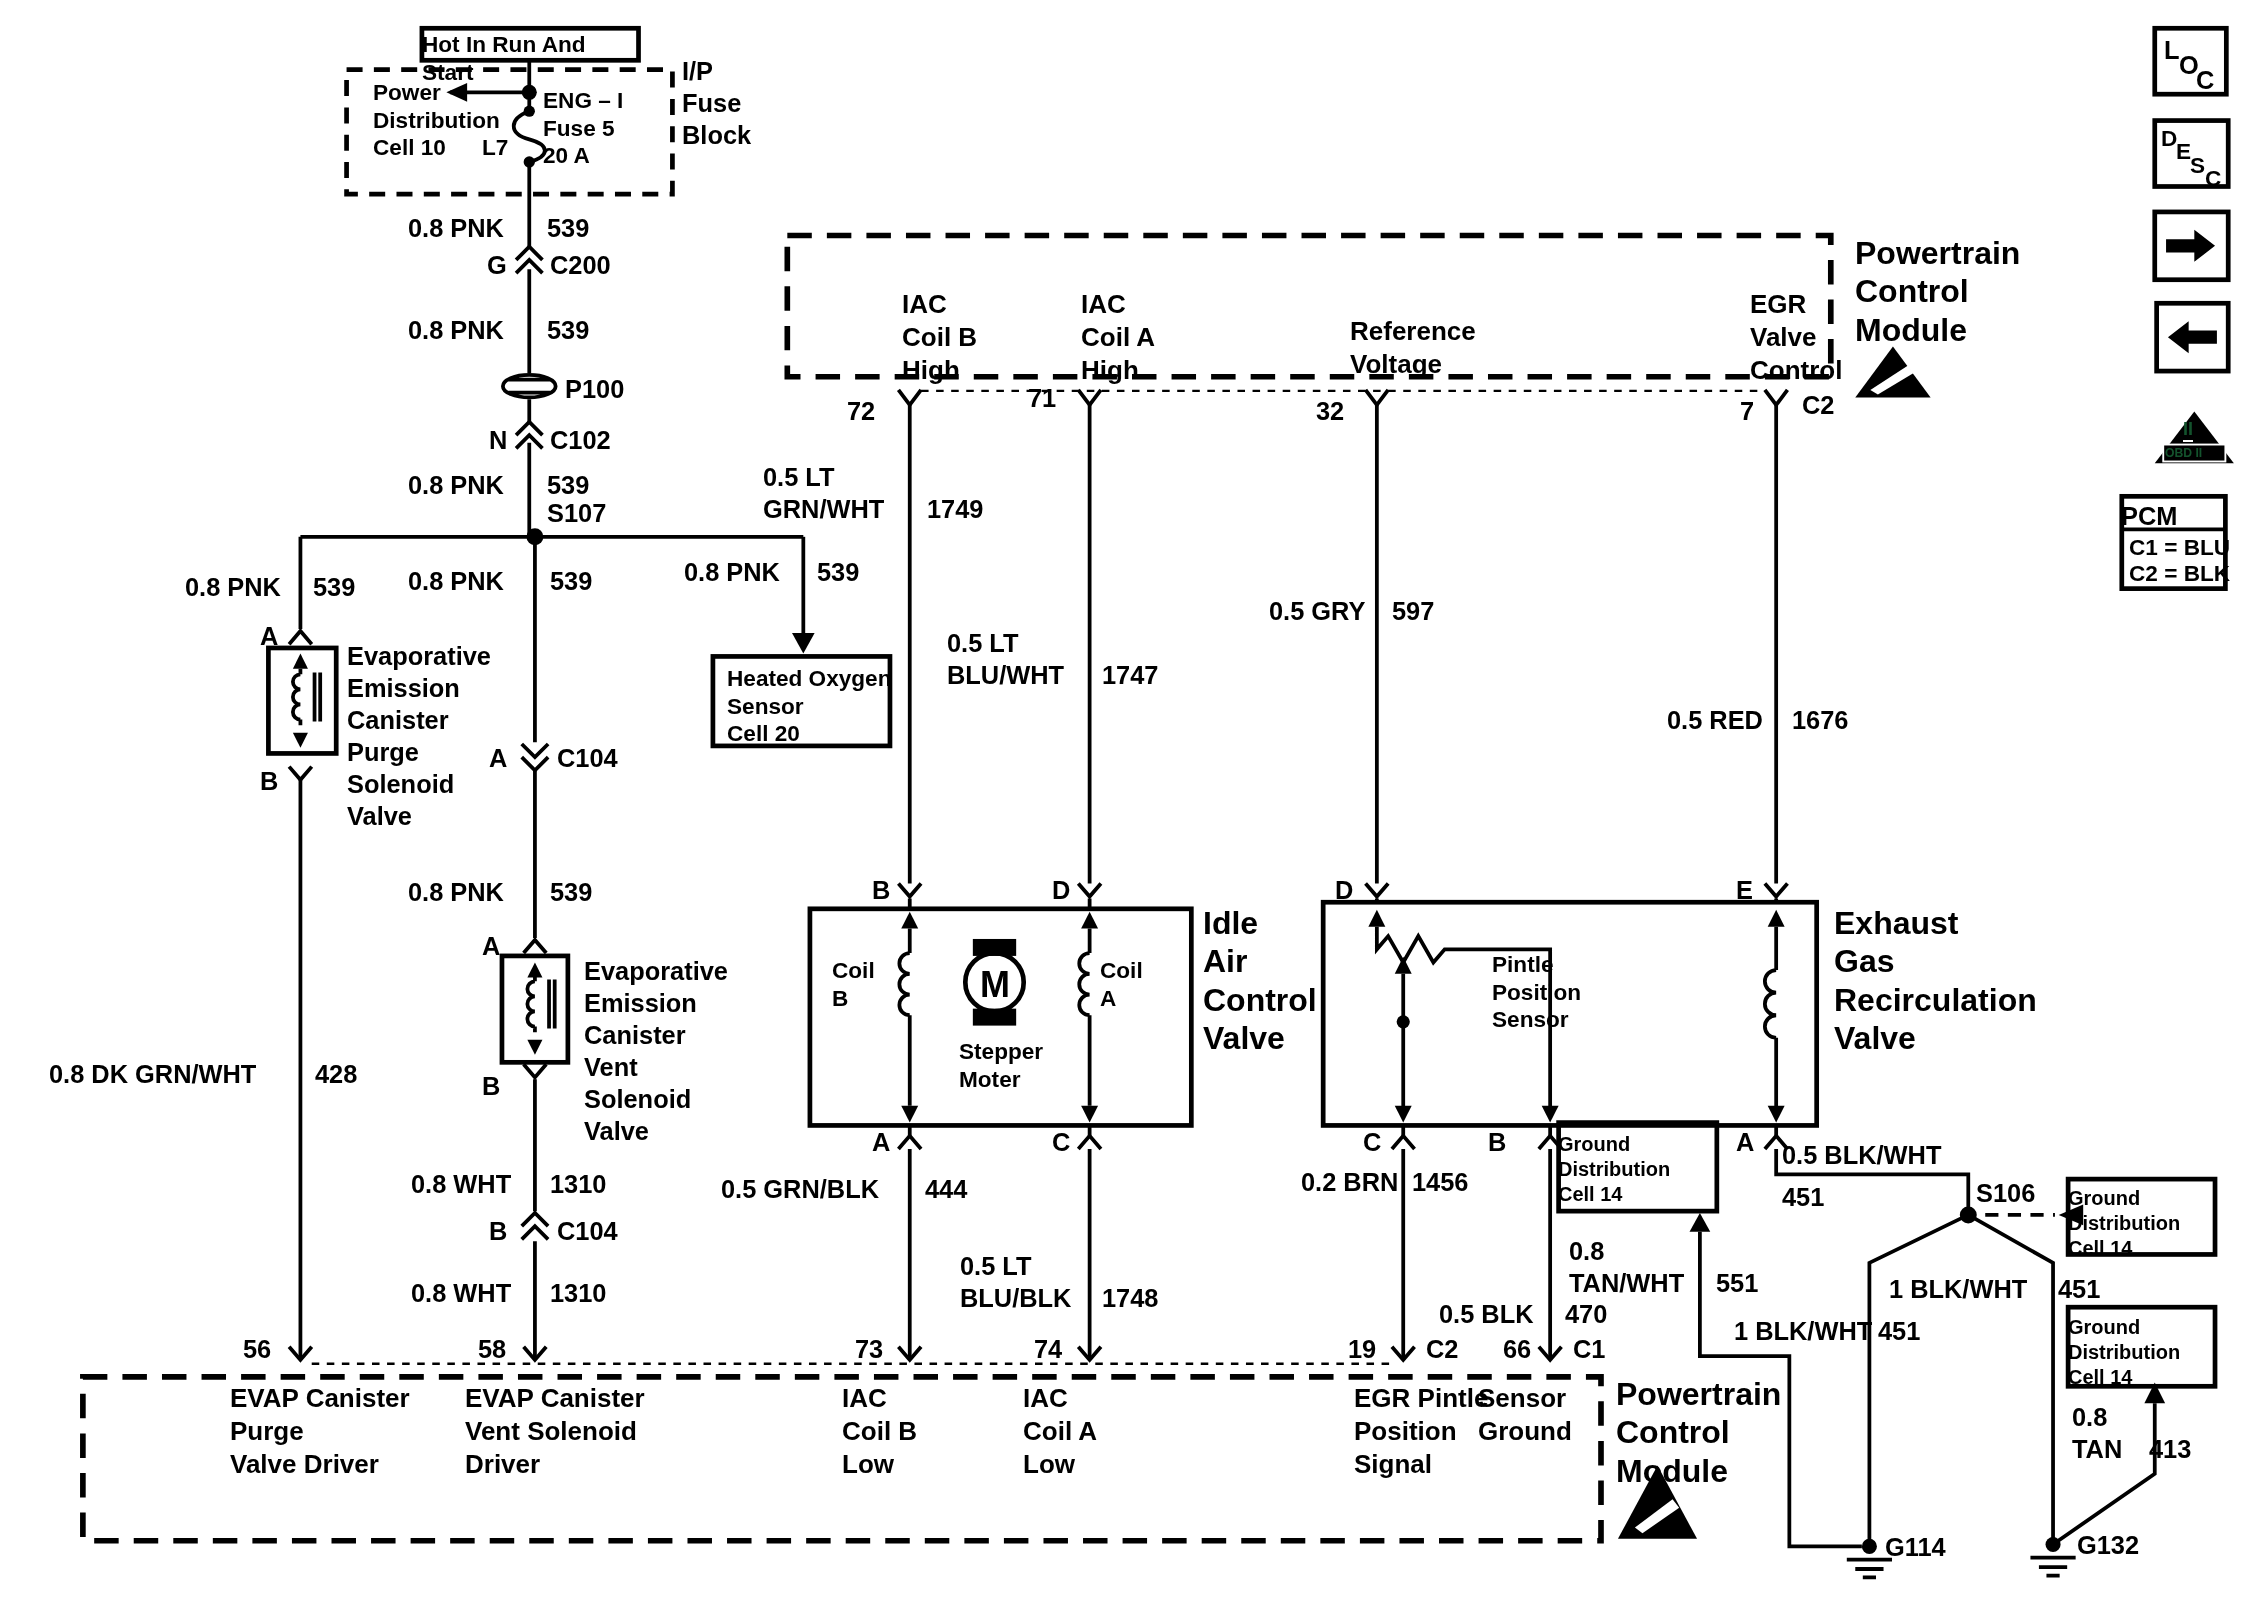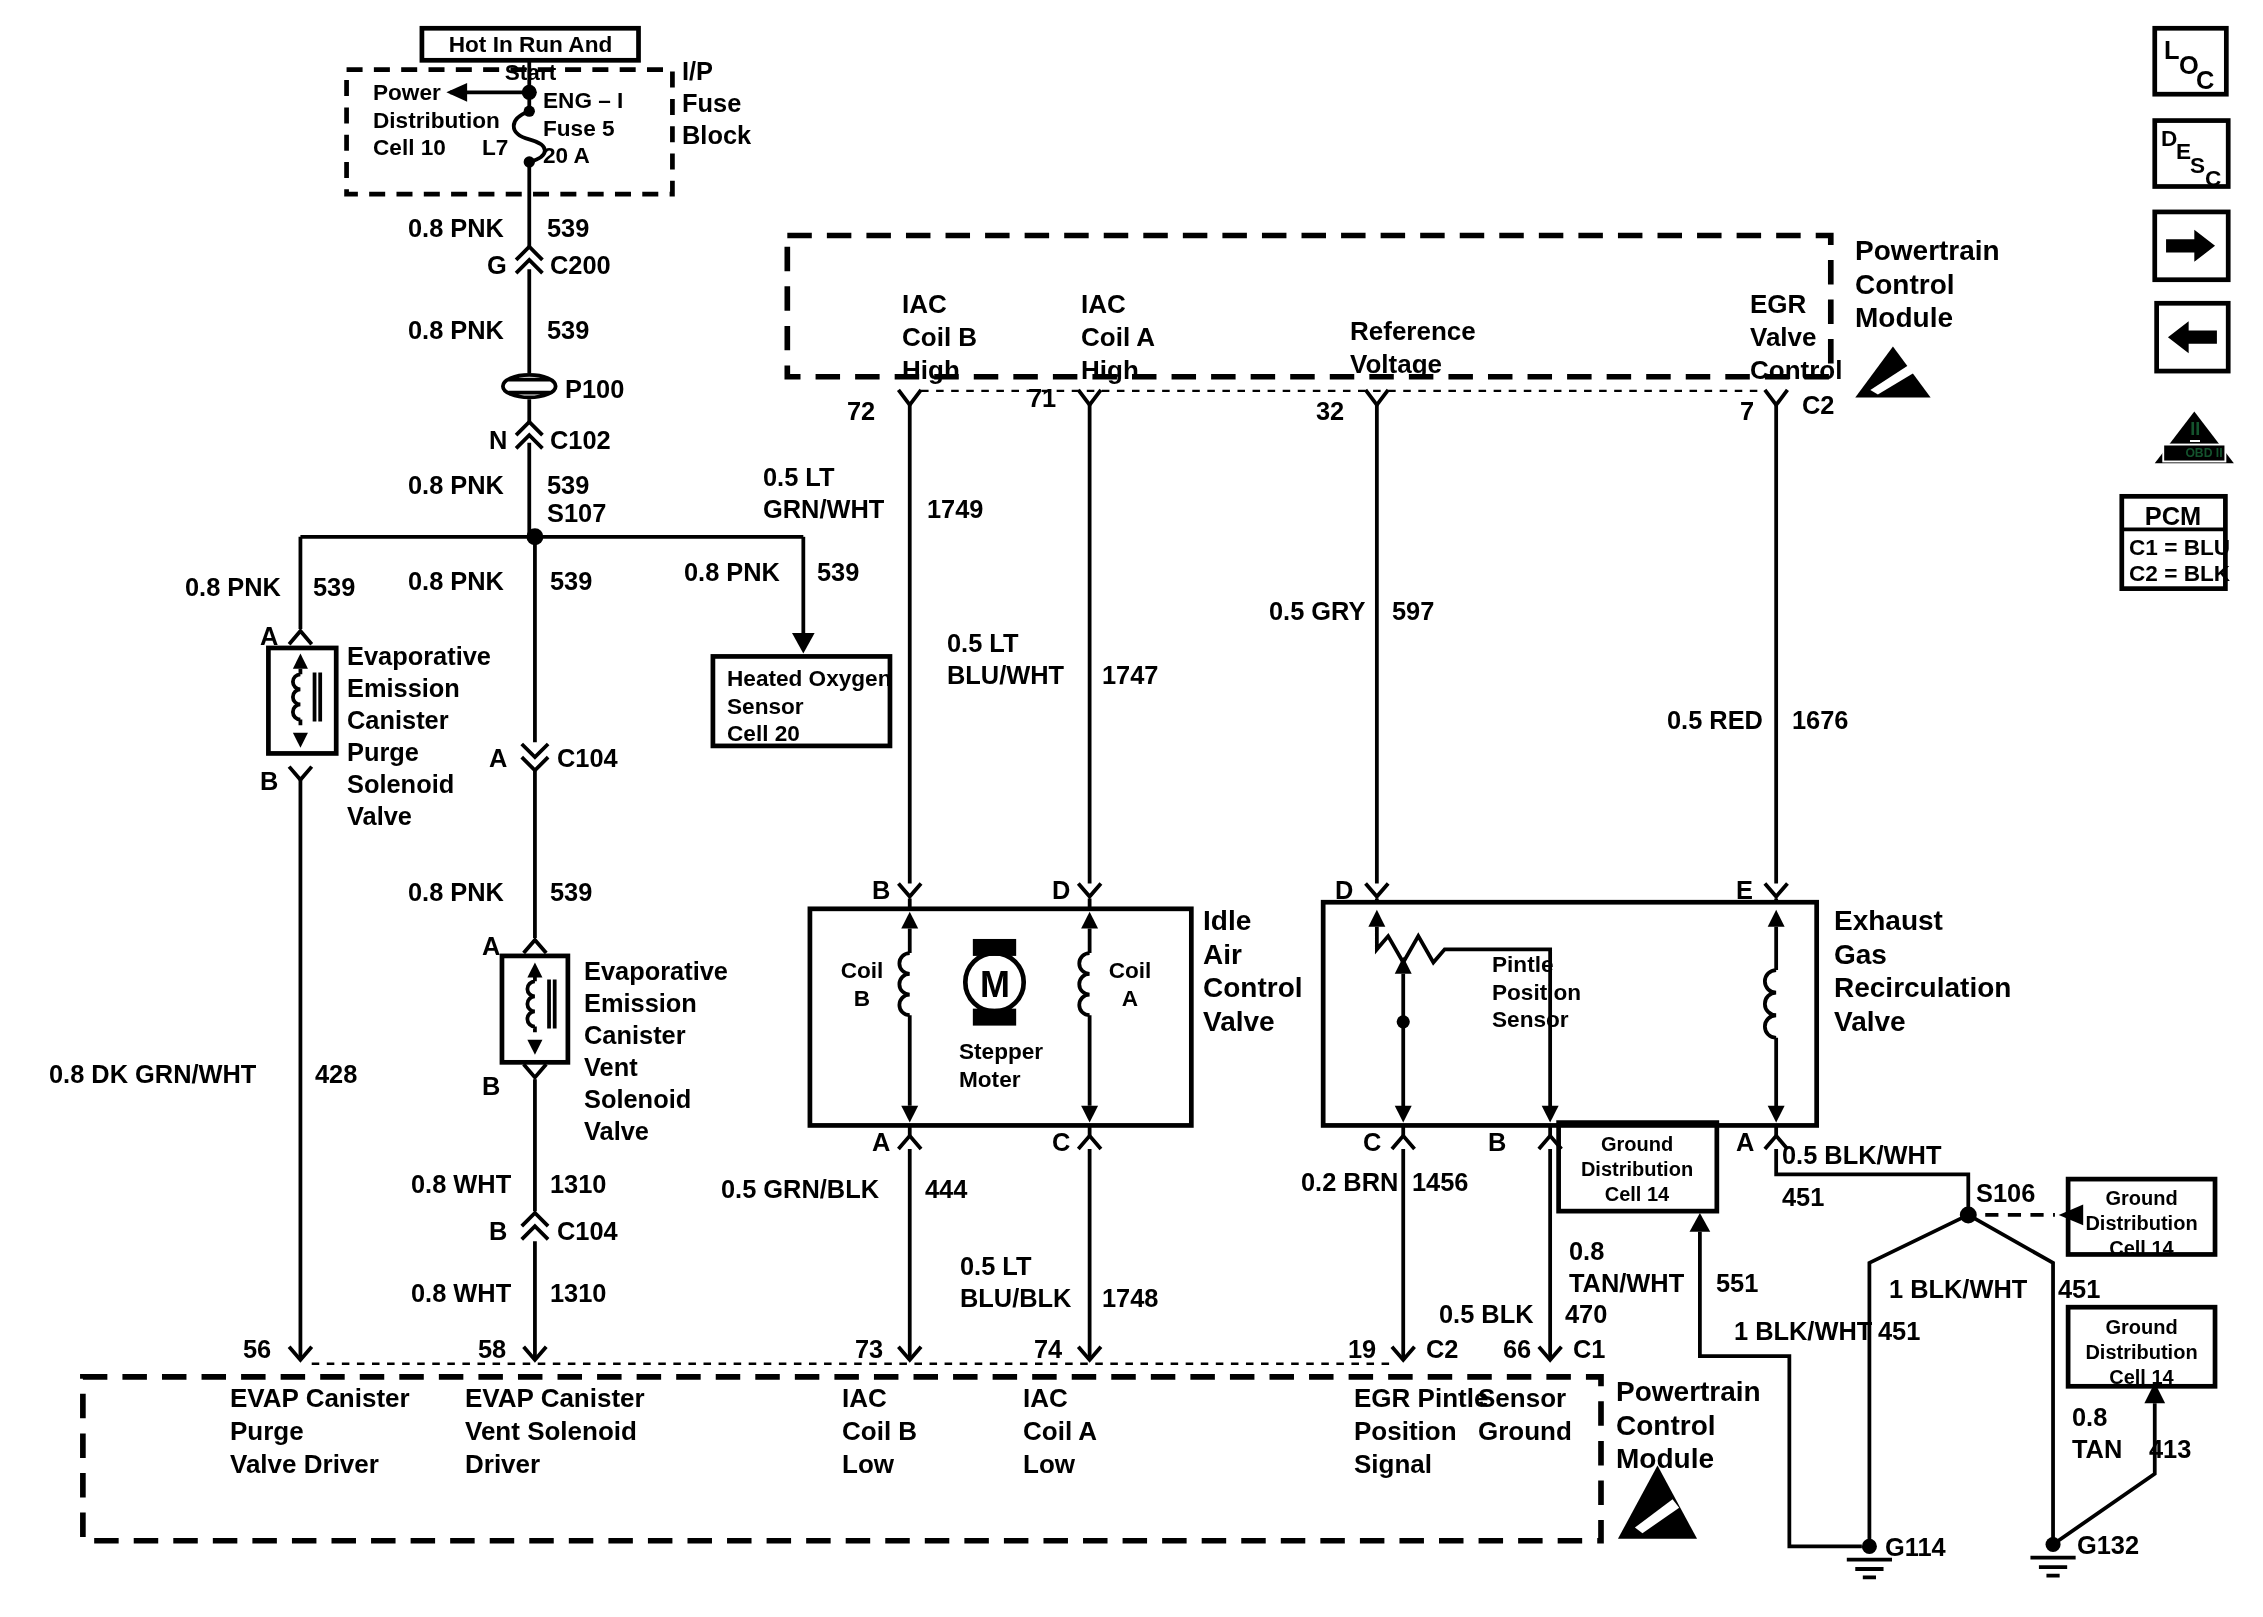--- a/index.html
+++ b/index.html
@@ -2,22 +2,22 @@
 <html style="font-size:15px"><head>
 <meta charset="utf-8">
 <style>
   html,body{margin:0;padding:0;background:#fff}
   #c{position:relative;width:2264px;height:1618px;background:#fff;overflow:hidden;
      font-family:"Liberation Sans",sans-serif;font-weight:bold;color:#000}
   svg{position:absolute;left:0;top:0}
   .L{position:absolute;white-space:pre-line;line-height:1.25}
   .f13{font-size:12.2px}.f19{font-size:18px}.f21{font-size:20px;line-height:1.24}
   .f22{font-size:26px;line-height:1.27}.f24{font-size:22.6px;line-height:1.22}
-  .f27{font-size:25.4px;line-height:1.26}.f30{font-size:28px;line-height:1.2}.f38{font-size:36px}
-  .ctr{text-align:center}.w{color:#14532d}
+  .f27{font-size:25.4px;line-height:1.26}.f30{font-size:32px;line-height:1.2}.f38{font-size:36px}
+  .ctr{}.w{color:#14532d}
   .obdmark{border-bottom:2.8px solid #fff;padding-bottom:0.9px}
 </style>
 </head>
 <body>
 
 <div id="c">
 
 <svg width="2264" height="1618" viewBox="0 0 2404 1718">
 
   <g stroke="#000" stroke-width="5" fill="none">

